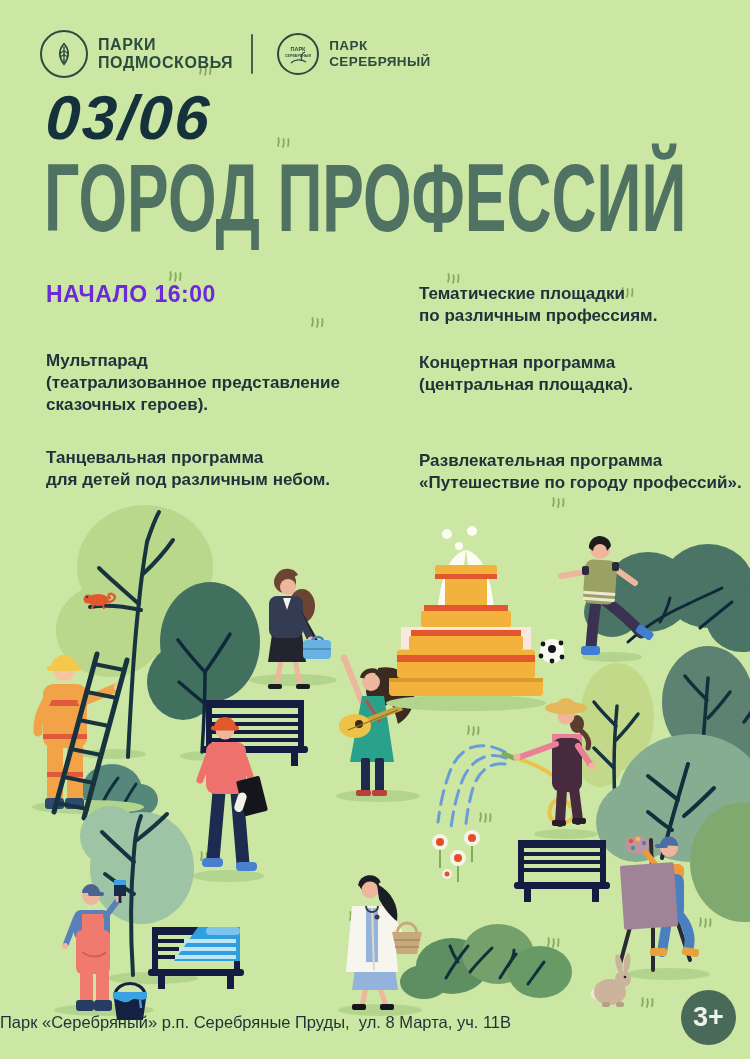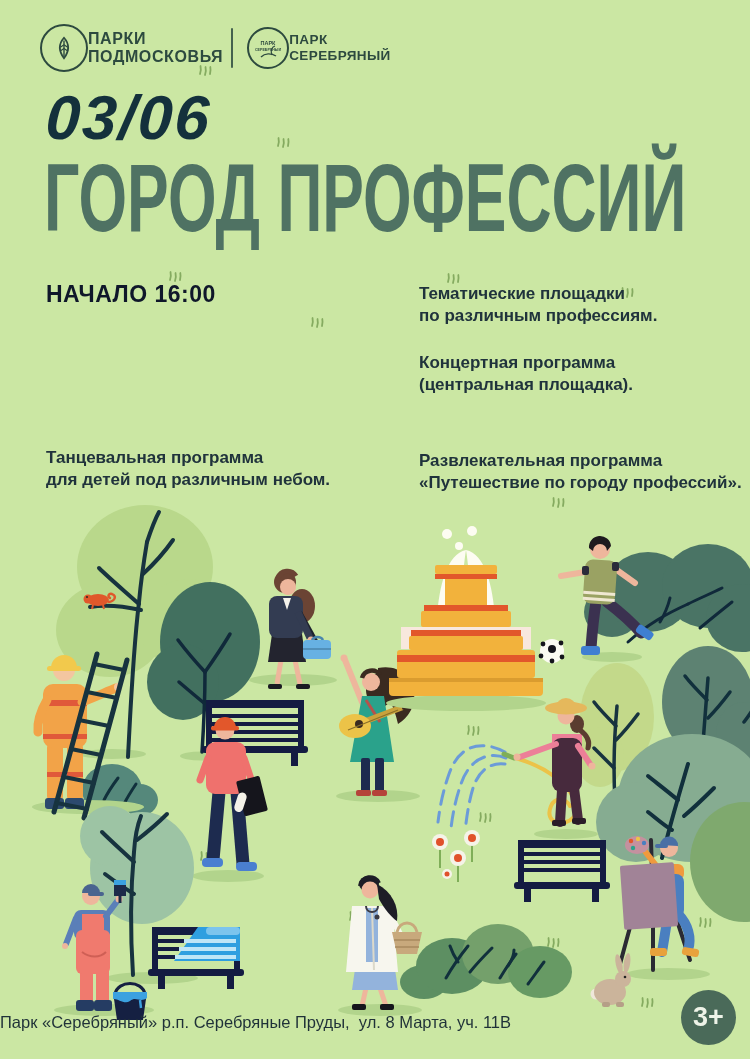--- a/index.html
+++ b/index.html
@@ -1,33 +1,33 @@
 <!DOCTYPE html>
 <html><head>
 <meta charset="utf-8">
 <style>
   html,body{margin:0;padding:0;background:#9db07e;}
   .poster{position:relative;width:750px;height:1059px;overflow:hidden;background:#cbe7a3;
           font-family:"Liberation Sans",sans-serif;}
   .abs{position:absolute;}
   svg.scene{position:absolute;left:0;top:0;}
   
-  .brandbar{left:40px;top:24px;display:flex;align-items:center;color:#2d4a3f;}
+  .brandbar{left:40px;top:30px;display:flex;align-items:center;gap:10px;color:#2d4a3f;}
   .logo-circle{width:44px;height:44px;border:2.5px solid #2d4a3f;border-radius:50%;
                display:flex;align-items:center;justify-content:center;flex:0 0 auto;}
   .logo-circle.small{width:38px;height:38px;border-width:2px;margin-left:14px;}
   .brand-lines{font-weight:bold;font-size:16px;line-height:1.15;letter-spacing:.6px;}
   .brand-lines.small{font-size:13.5px;letter-spacing:.4px;}
   .divider{width:2px;height:40px;background:#2d4a3f;opacity:.85;margin-left:8px;border-radius:1px;}
   
   .date{left:46px;top:82px;font-size:62px;font-weight:bold;font-style:italic;
         color:#14313c;letter-spacing:2px;transform:skewX(-3deg);}
   .title{left:44px;top:150px;font-size:96px;font-weight:bold;color:#4f7263;
          white-space:nowrap;transform:scaleX(0.65);transform-origin:0 0;line-height:1.0;}
-  .start{left:46px;top:281px;font-size:23px;font-weight:bold;color:#0f172a;letter-spacing:.5px;}
+  .start{left:46px;top:281px;font-size:23px;font-weight:bold;color:#6d28d9;letter-spacing:.5px;}
   .prog{font-size:17px;font-weight:bold;color:#20333c;line-height:1.3;white-space:pre-line;width:340px;}
   
   .address{left:0;top:1013px;width:700px;text-align:left;font-size:16.5px;
            font-weight:normal;color:#1f3138;white-space:pre-wrap;}
   .badge{left:681px;top:990px;width:55px;height:55px;border-radius:50%;background:#4a6a59;
          color:#eef3e8;display:flex;align-items:center;justify-content:center;
          font-size:27px;font-weight:bold;}
 </style>
 </head>
 <body>
@@ -514,20 +514,23 @@
   <div class="brand-lines small">
     <div>ПАРК</div>
     <div>СЕРЕБРЯНЫЙ</div>
   </div>
 </div>
 
 <div class="abs date">03/06</div>
 <div class="abs title">ГОРОД ПРОФЕССИЙ</div>
 <div class="abs start">НАЧАЛО 16:00</div>
 
+<div class="abs prog" style="left:46px;top:350px">Мультпарад
+(театрализованное представление
+сказочных героев).</div>
 <div class="abs prog" style="left:46px;top:447px">Танцевальная программа
 для детей под различным небом.</div>
 <div class="abs prog" style="left:419px;top:283px">Тематические площадки
 по различным профессиям.</div>
 <div class="abs prog" style="left:419px;top:352px">Концертная программа
 (центральная площадка).</div>
 <div class="abs prog" style="left:419px;top:450px">Развлекательная программа
 «Путешествие по городу профессий».</div>
 
 <div class="abs address">Парк «Серебряный» р.п. Серебряные Пруды,  ул. 8 Марта, уч. 11В</div>

